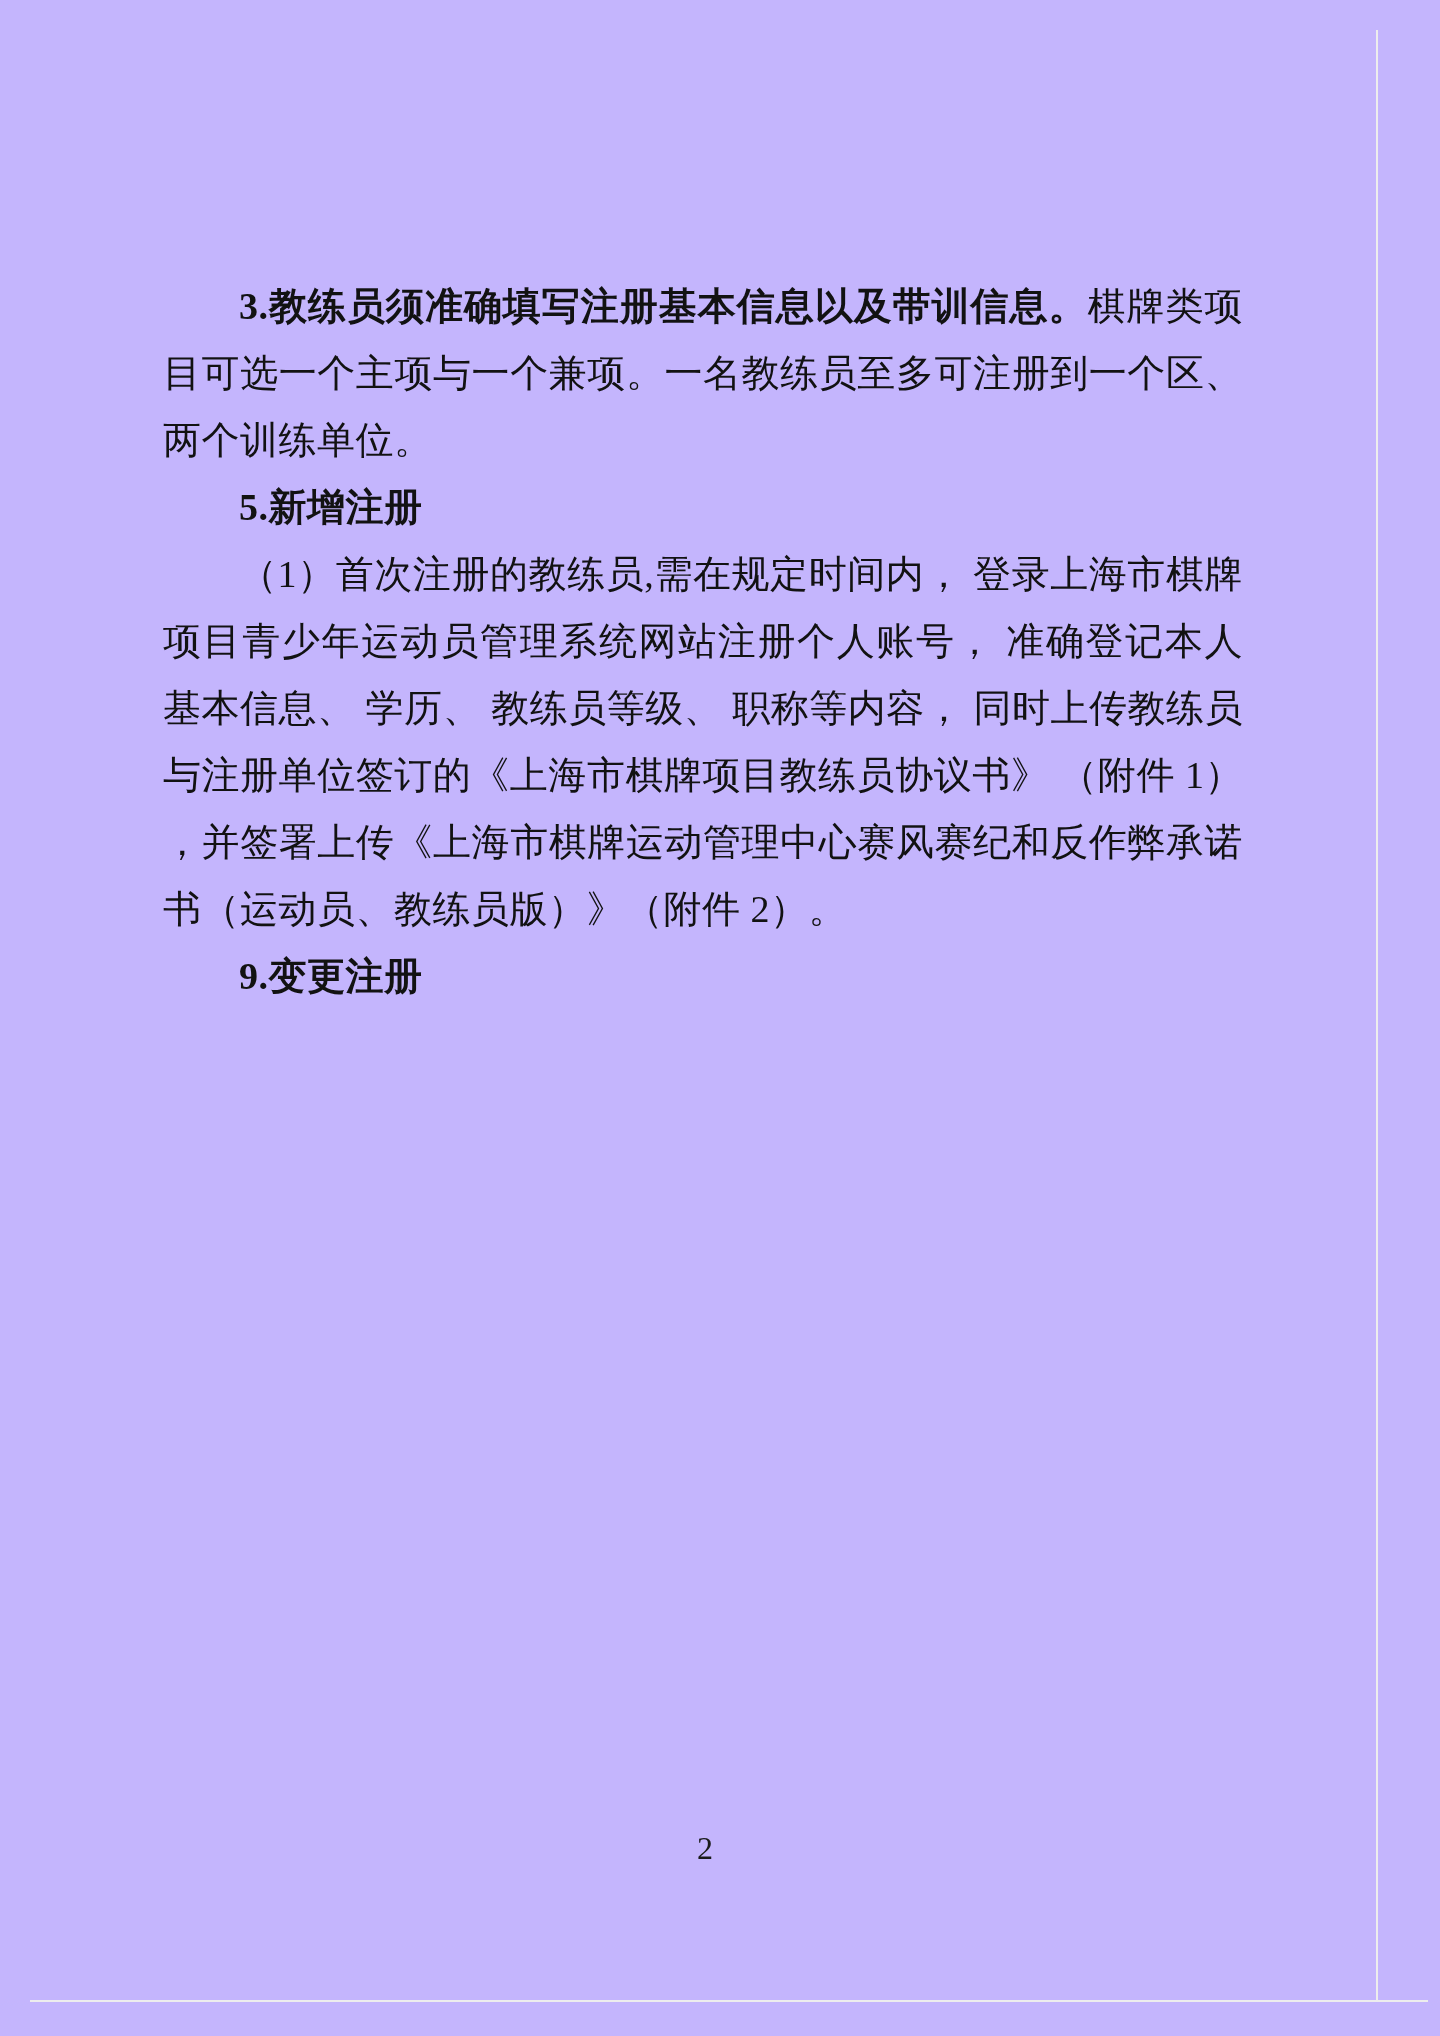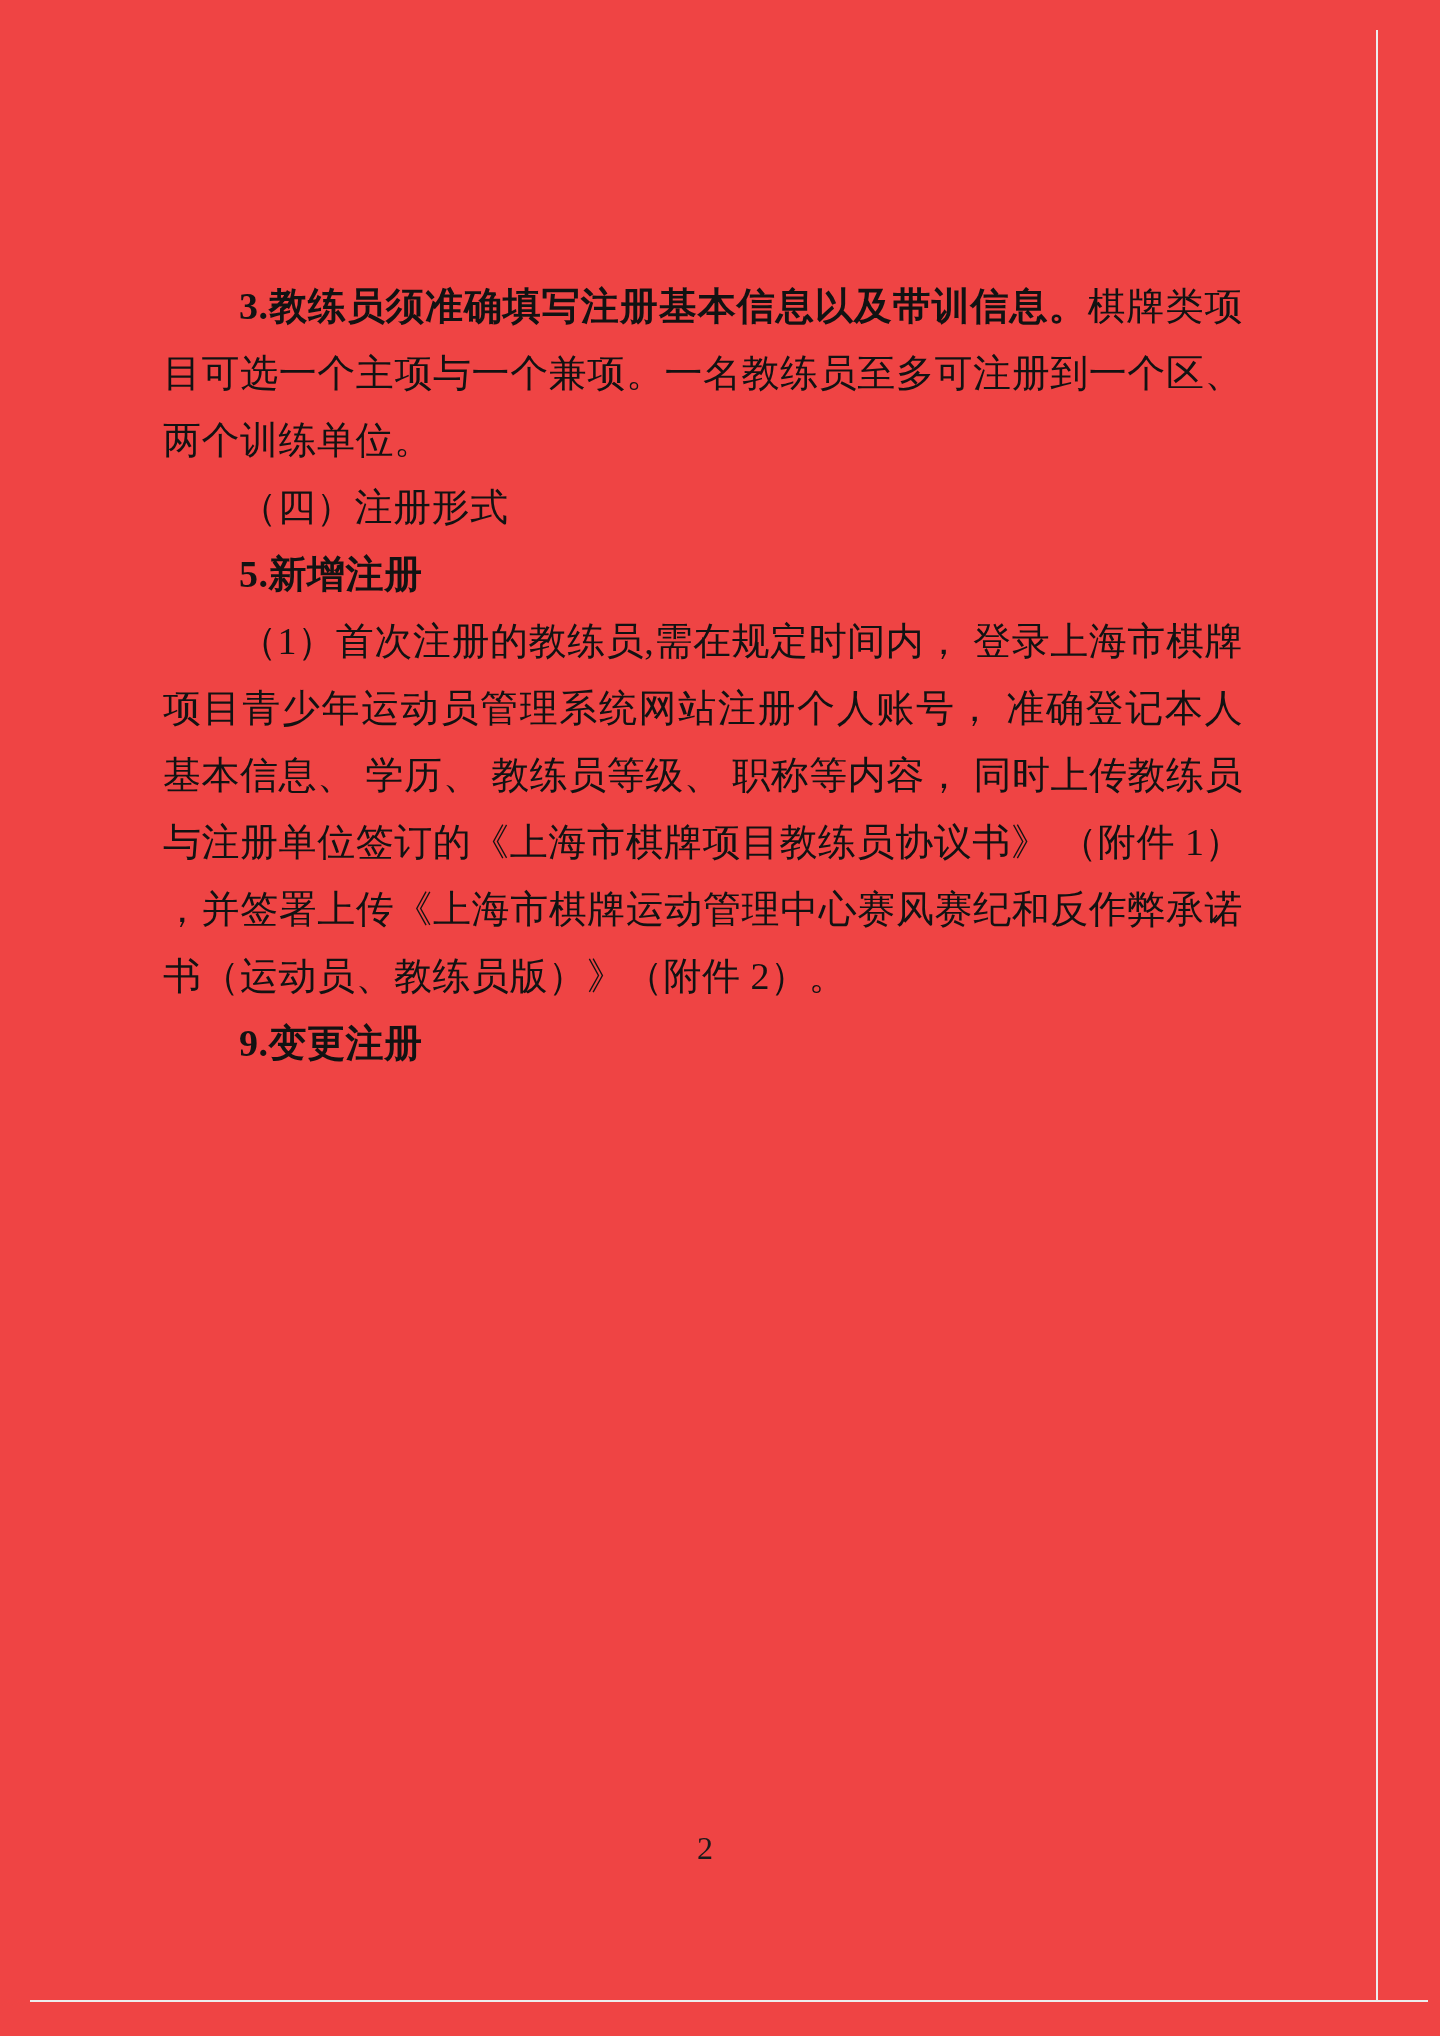--- a/index.html
+++ b/index.html
@@ -4,21 +4,21 @@
 <style>
   html, body {
     margin: 0;
     padding: 0;
     background: #ffffff;
   }
   .page {
     position: relative;
     width: 1440px;
     height: 2036px;
-    background: #ef4444;
+    background: #c4b5fd;
     overflow: hidden;
     font-family: "Liberation Serif", serif;
     color: #121212;
   }
   .doc-body {
     position: absolute;
     left: 163px;
     top: 273px;
     width: 1080px;
     font-size: 38px;
@@ -71,20 +71,19 @@
 </style>
 </head>
 <body>
 
 <main class="page">
   <div class="scan-line-vertical"></div>
   <div class="scan-line-horizontal"></div>
 
   <div class="doc-body" id="doc-body">
       <p class="para"><span class="run-bold">3.教练员须准确填写注册基本信息以及带训信息。</span><span>棋牌类项目可选一个主项与一个兼项。一名教练员至多可注册到一个区、两个训练单位。</span></p>
-      <p class="para kaiti"><span>（四）注册形式</span></p>
       <p class="para heading-bold"><span class="run-bold">5.新增注册</span></p>
       <p class="para"><span>（1）首次注册的教练员,需在规定时间内， 登录上海市棋牌项目青少年运动员管理系统网站注册个人账号， 准确登记本人基本信息、 学历、 教练员等级、 职称等内容， 同时上传教练员与注册单位签订的《上海市棋牌项目教练员协议书》 （附件 1） ，并签署上传《上海市棋牌运动管理中心赛风赛纪和反作弊承诺书（运动员、教练员版）》（附件 2）。</span></p>
       <p class="para heading-bold"><span class="run-bold">9.变更注册</span></p>
     </div>
 
   <div class="page-number">2</div>
 </main>
 
 </body></html>

